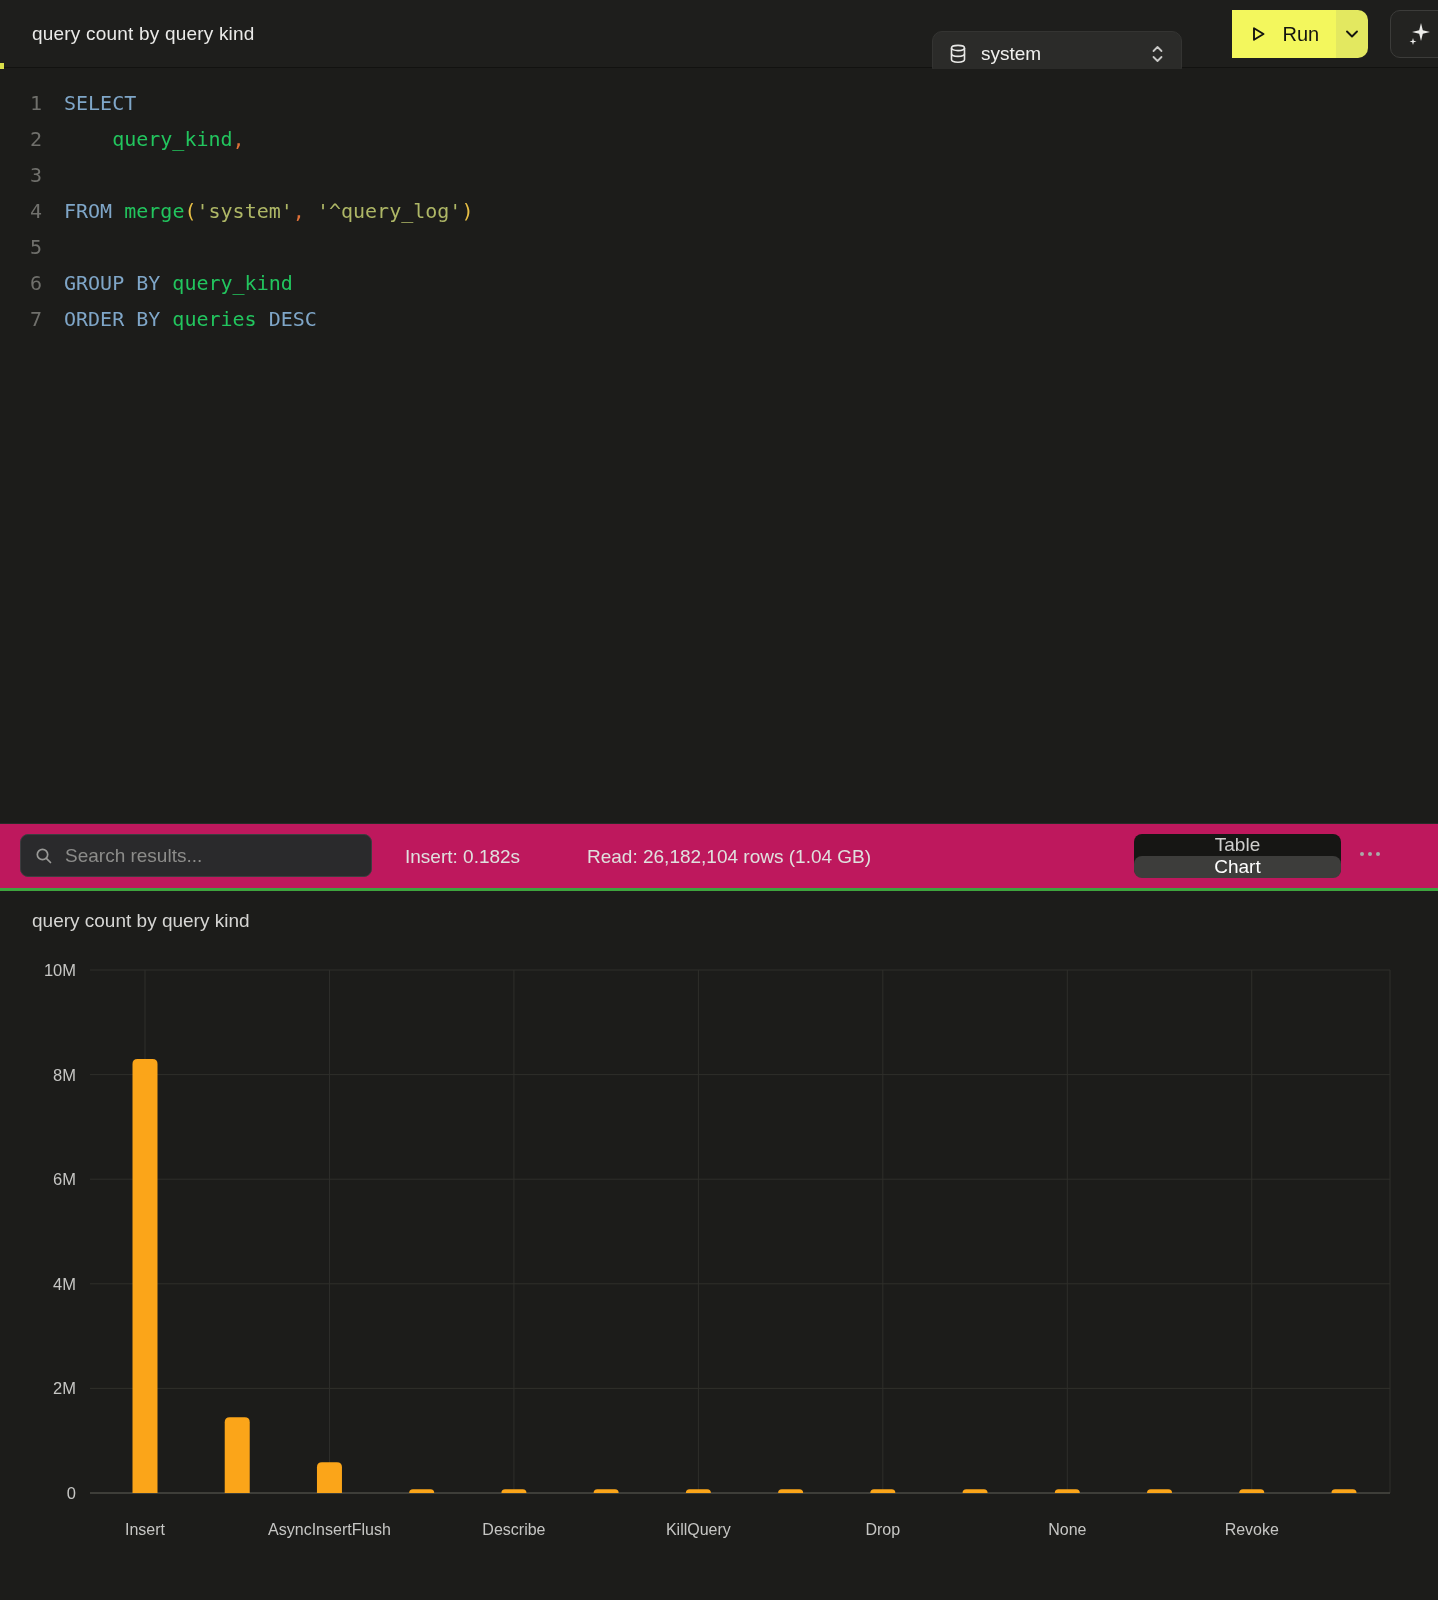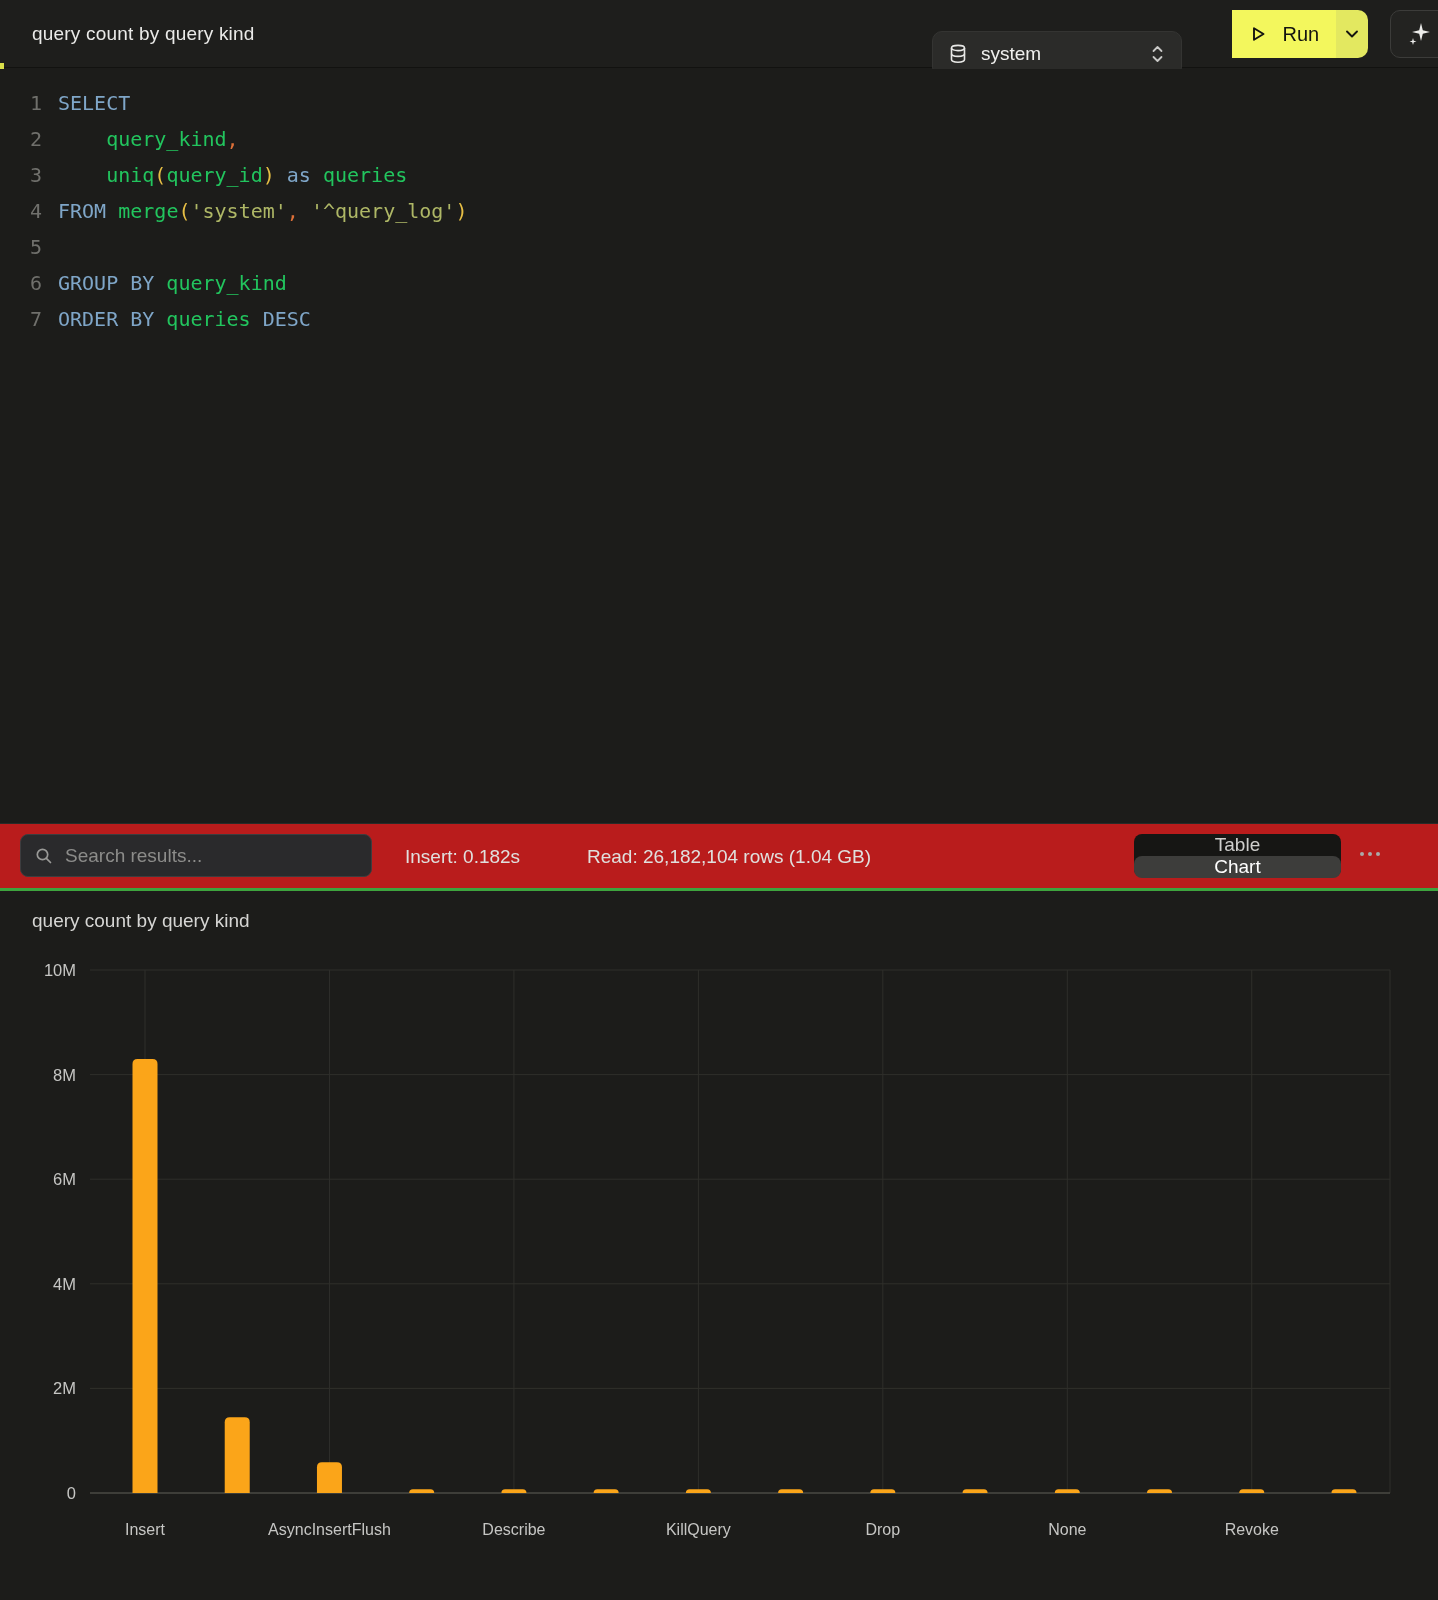--- a/index.html
+++ b/index.html
@@ -26,30 +26,30 @@
     background:#232321; border:1px solid #3c3c3a; border-radius:10px;
     display:flex; align-items:center; justify-content:flex-start; padding-left:16px; cursor:pointer; }
   .left-marker { position:absolute; left:0; top:63px; width:4px; height:9px; background:#d9de4a; }
 
   
   .editor { position:absolute; left:0; top:69px; width:1438px; height:754px;
     background:#1c1c1a; padding-top:16px;
     font-family:"DejaVu Sans Mono", monospace; font-size:20px; }
   .code-line { display:flex; height:36px; line-height:36px; }
   .code-line .ln { width:42px; text-align:right; color:#70706c; flex:none; }
-  .code-line .code { white-space:pre; margin-left:16px; }
+  .code-line .code { white-space:pre; margin-left:22px; }
   .tok-kw    { color:#7fa6c8; }
   .tok-id    { color:#22c55e; }
   .tok-paren { color:#e6be45; }
   .tok-op    { color:#de7038; }
   .tok-str   { color:#aeb766; }
 
   
   .results-toolbar { position:absolute; left:0; top:823px; width:1438px; height:65px;
-    background:#b91c1c; border-top:1px solid #2a2a28; }
+    background:#be185d; border-top:1px solid #2a2a28; }
   .search-box { position:absolute; left:20px; top:10px; width:352px; height:43px;
     background:#2a2a2c; border:1px solid #3d3d3f; border-radius:8px;
     display:flex; align-items:center; padding:0 14px; }
   .search-box input { flex:1; margin-left:12px; background:transparent; border:none; outline:none;
     color:#dcdcda; font-size:19px; font-family:"Liberation Sans", sans-serif; }
   .search-box input::placeholder { color:#8c8c8a; }
   .stat { position:absolute; top:0; height:65px; display:flex; align-items:center;
     color:#e0e0de; font-size:19px; }
   .stat-elapsed { left:405px; }
   .stat-read { left:587px; }
@@ -120,21 +120,20 @@
     <div class="code-line">
       <span class="ln">1</span>
       <span class="code"><span class="tok-kw">SELECT</span></span>
     </div>
     <div class="code-line">
       <span class="ln">2</span>
       <span class="code"><span class="tok-id">    query_kind</span><span class="tok-op">,</span></span>
     </div>
     <div class="code-line">
       <span class="ln">3</span>
-      <span class="code"><span class="tok-id">    uniq</span><span class="tok-paren">(</span><span class="tok-id">query_id</span><span class="tok-paren">)</span><span class="tok-id"> </span><span class="tok-kw">as</span><span class="tok-id"> queries</span></span>
     </div>
     <div class="code-line">
       <span class="ln">4</span>
       <span class="code"><span class="tok-kw">FROM</span><span class="tok-id"> merge</span><span class="tok-paren">(</span><span class="tok-str">'system'</span><span class="tok-op">,</span><span class="tok-str"> '^query_log'</span><span class="tok-paren">)</span></span>
     </div>
     <div class="code-line">
       <span class="ln">5</span>
     </div>
     <div class="code-line">
       <span class="ln">6</span>

